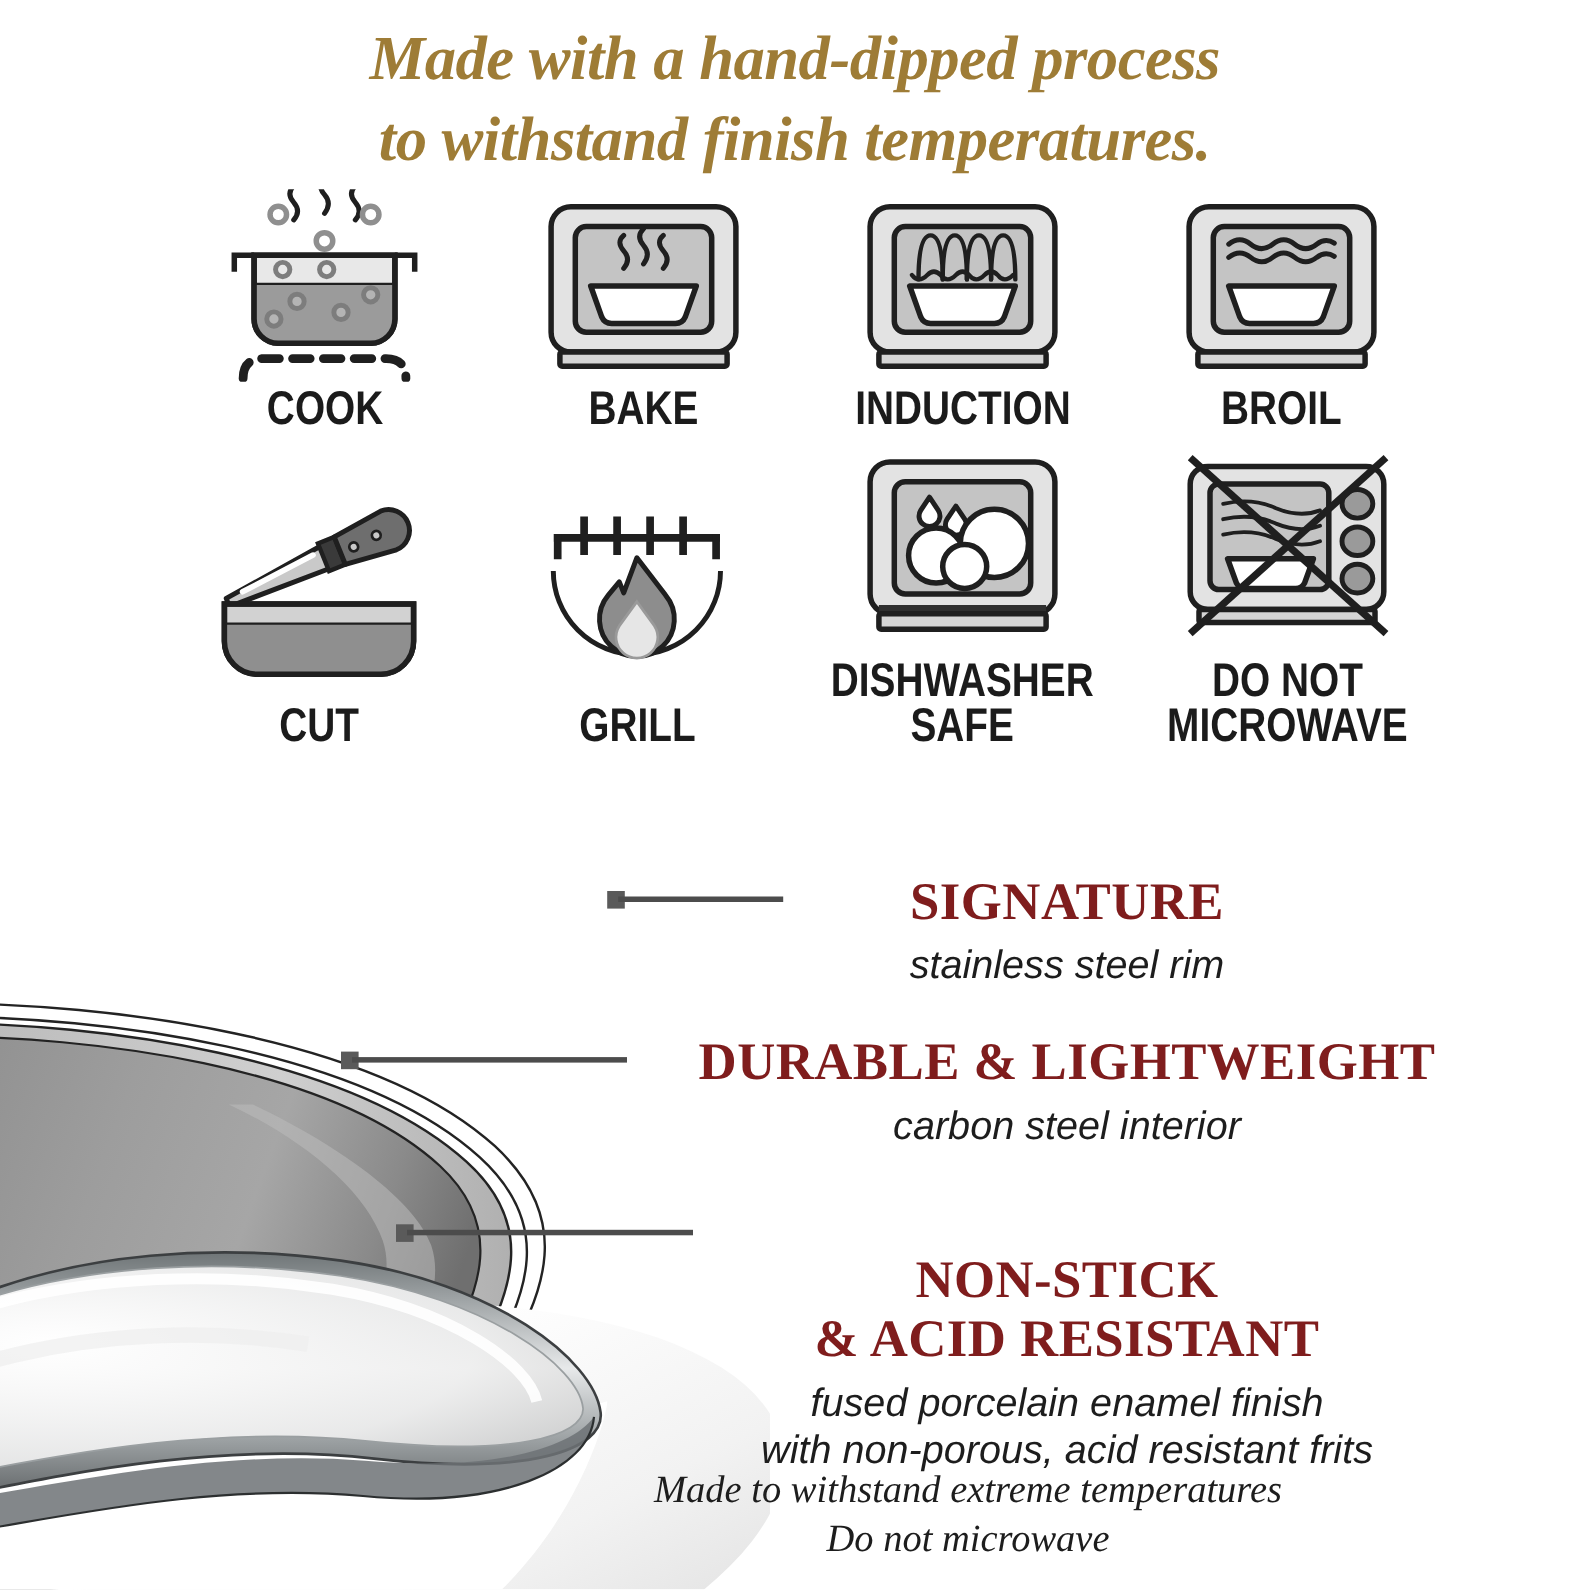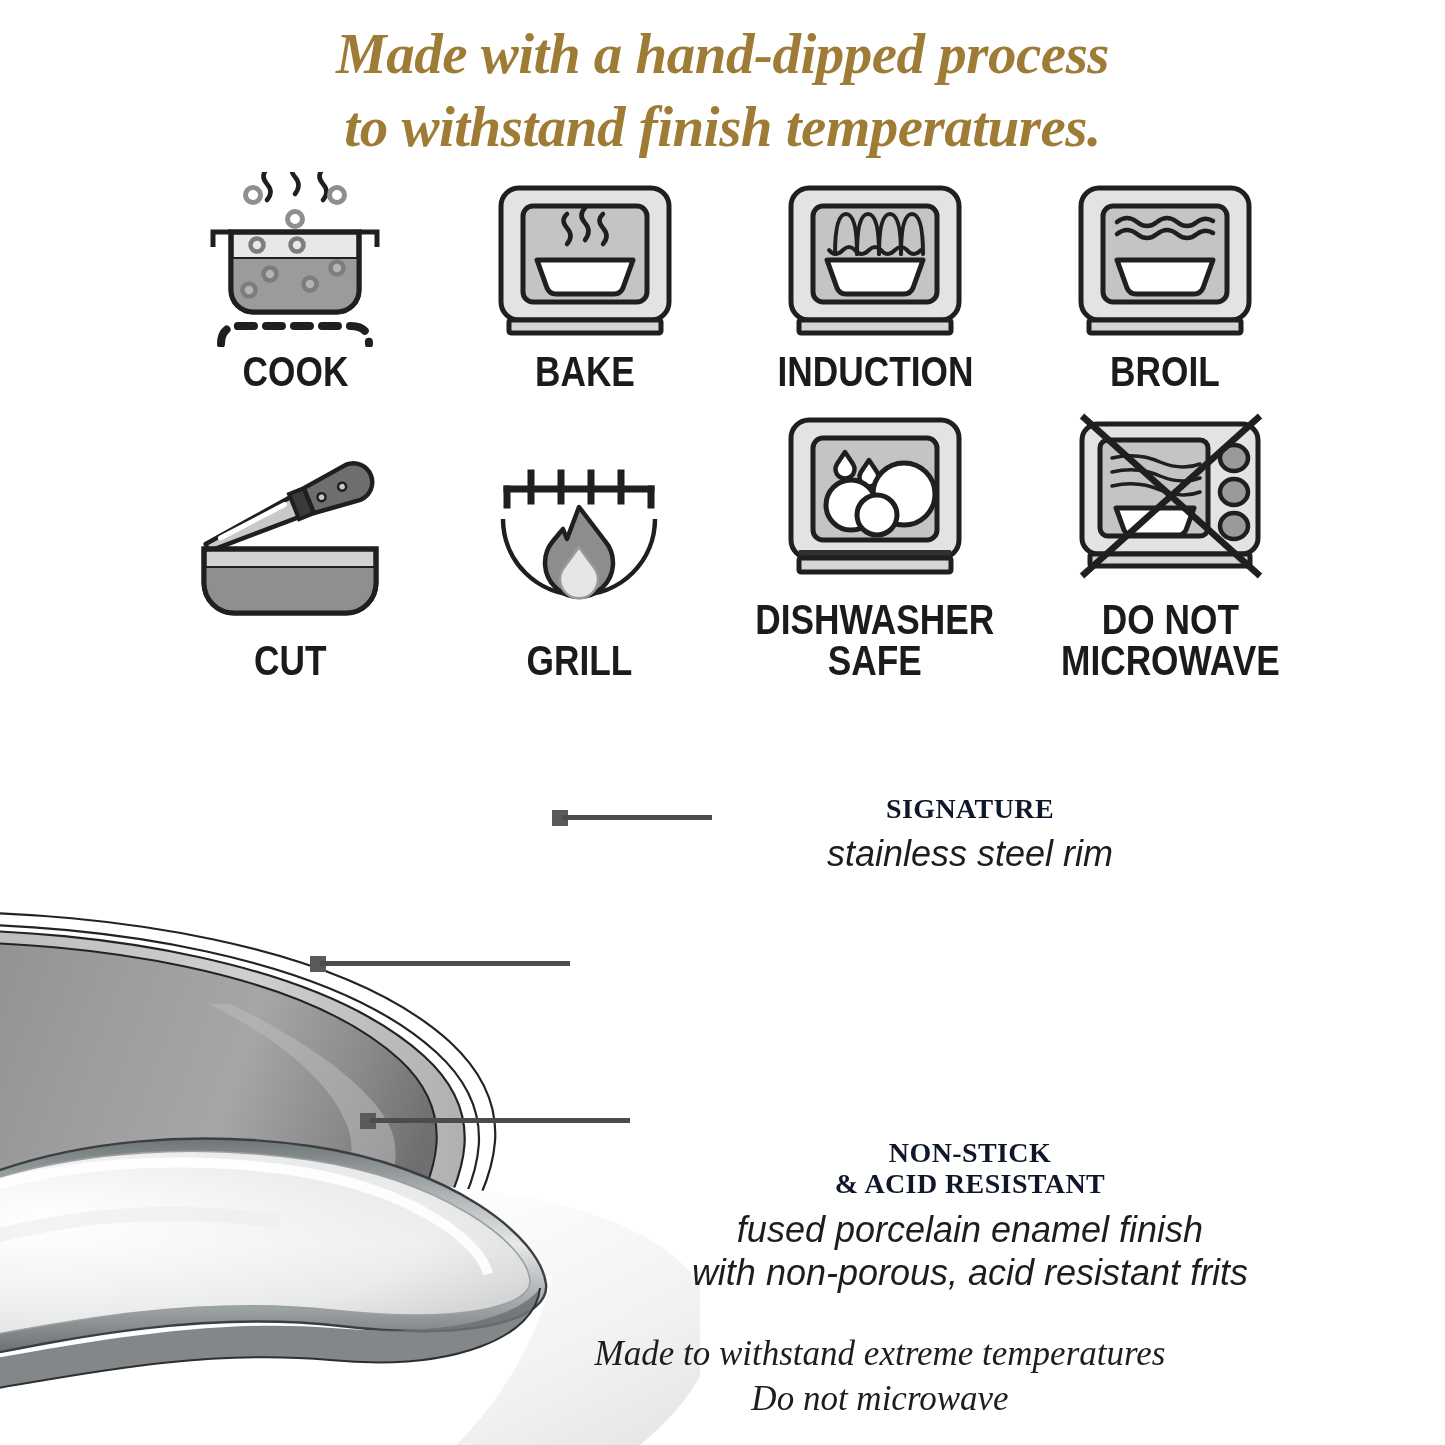--- a/index.html
+++ b/index.html
@@ -85,23 +85,23 @@
   #pot-illustration svg { display: block; width: 100%; height: 100%; }
 
   
   .callout {
     position: absolute;
     text-align: center;
   }
   .callout-title {
     font-family: "Liberation Serif", "DejaVu Serif", serif;
     font-weight: bold;
-    font-size: 28px;
+    font-size: 48px;
     line-height: 1.12;
-    color: #0f172a;
+    color: #7f1d1d;
     letter-spacing: 0.4px;
     white-space: pre-line;
     text-align: center;
   }
   .callout-sub {
     font-family: Liberation Sans, sans-serif;
     font-style: italic;
     font-size: 36px;
     line-height: 1.2;
     color: #1d1d1d;
@@ -444,20 +444,24 @@
   <div class="leader" style="left:320px; top:961px; width:250px;"></div>
 
   <div class="leader-dot" style="left:360px; top:1113px;"></div>
   <div class="leader" style="left:370px; top:1118px; width:260px;"></div>
 
   <div class="callout" style="left:600px; top:793px; width:740px;">
     <div class="callout-title">SIGNATURE</div>
     <div class="callout-sub">stainless steel rim</div>
   </div>
 
+  <div class="callout" style="left:600px; top:939px; width:740px;">
+    <div class="callout-title">DURABLE &amp; LIGHTWEIGHT</div>
+    <div class="callout-sub">carbon steel interior</div>
+  </div>
 
   <div class="callout" style="left:600px; top:1137px; width:740px;">
     <div class="callout-title">NON-STICK
 &amp; ACID RESISTANT</div>
     <div class="callout-sub">fused porcelain enamel finish
 with non-porous, acid resistant frits</div>
   </div>
 
   <div id="footer-note">Made to withstand extreme temperatures
 Do not microwave</div>

